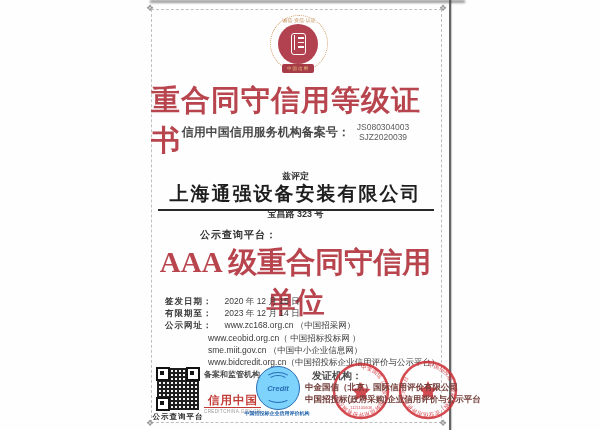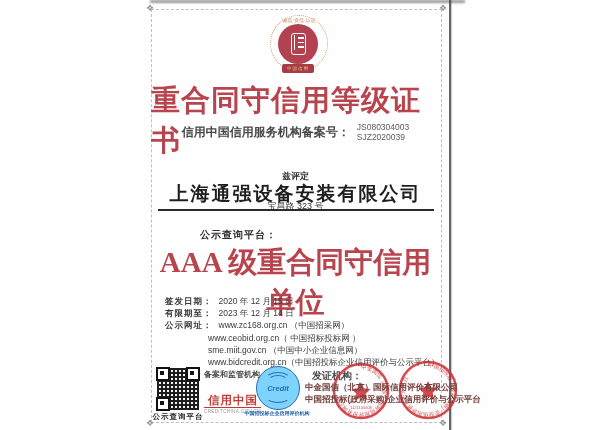--- a/index.html
+++ b/index.html
@@ -22,34 +22,34 @@
   .seal-glyph::before{content:"";position:absolute;left:1.5px;top:1px;width:1.5px;height:15px;background:#fff;}
   .seal-glyph::after{content:"";position:absolute;left:6px;top:3px;width:6px;height:12px;
       background:repeating-linear-gradient(180deg,#fff 0 1.5px,transparent 1.5px 4.5px);}
   .ribbon{position:absolute;left:14px;top:50px;width:32px;height:9px;background:#a83b48;border-radius:2px;
       color:#e7c27c;font-size:4.5px;text-align:center;line-height:9px;letter-spacing:1px;}
   
   .title{position:absolute;left:151px;top:81px;width:289px;text-align:left;
       font-size:29px;font-weight:700;color:#b8454e;letter-spacing:1px;font-family:"Liberation Sans",sans-serif;}
   .record-row{position:absolute;left:151px;top:122px;width:289px;display:flex;justify-content:center;align-items:flex-start;gap:7px;}
   .record-label{font-size:12px;font-weight:bold;color:#474747;padding-top:2px;}
-  .record-vals{font-size:8.5px;color:#5b5b5b;line-height:10px;text-align:left;}
+  .record-vals{font-size:8.5px;color:#5b5b5b;line-height:10px;text-align:center;}
   .certno-row{position:absolute;left:151px;top:147px;width:289px;text-align:center;
       font-size:10.5px;font-weight:bold;color:#333;letter-spacing:.5px;}
   .assess{position:absolute;left:151px;top:170px;width:289px;text-align:center;font-size:9px;font-weight:bold;color:#333;}
   .company-row{position:absolute;left:151px;top:181px;width:289px;text-align:center;}
   .company{display:inline-block;font-family:"Liberation Serif",serif;font-size:19px;font-weight:bold;color:#1e1e1e;
       letter-spacing:2px;border-bottom:2px solid #2a2a2a;padding:0 12px 2px;}
-  .address{position:absolute;left:151px;top:200px;width:289px;text-align:center;font-size:9px;font-weight:normal;color:#333;}
+  .address{position:absolute;left:151px;top:208px;width:289px;text-align:center;font-size:9px;font-weight:bold;color:#333;}
   .grade-label{position:absolute;left:200px;top:228px;font-size:10px;font-weight:bold;color:#2e2e2e;letter-spacing:1px;}
   .grade{position:absolute;left:151px;top:243px;width:289px;text-align:center;font-family:Liberation Serif, serif;
       font-size:29px;font-weight:bold;color:#b8454e;letter-spacing:0;}
   .meta{position:absolute;left:165px;top:295px;font-size:8.5px;color:#3a3a3a;line-height:12.2px;font-weight:bold;}
   .meta .row{white-space:nowrap;}
-  .meta .lbl{letter-spacing:1px;margin-right:6px;}
+  .meta .lbl{letter-spacing:1px;margin-right:12px;}
   .meta .indent{padding-left:43px;font-weight:normal;}
   .meta .val{font-weight:normal;text-align:center;}
   
   .qr{position:absolute;left:157px;top:368px;width:42px;height:42px;
       background:repeating-linear-gradient(0deg,#1d1d1d 0 2px,transparent 2px 4px),
                  repeating-linear-gradient(90deg,#1d1d1d 0 2px,#f5f5f5 2px 4px);}
   .finder{position:absolute;width:10px;height:10px;border:2px solid #111;background:#fff;}
   .finder::after{content:"";position:absolute;left:2px;top:2px;width:4px;height:4px;background:#111;}
   .finder.f1{left:-1px;top:-1px;} .finder.f2{right:-1px;top:-1px;} .finder.f3{left:-1px;bottom:-1px;}
   .qr-caption{position:absolute;left:150px;top:412px;width:56px;text-align:center;font-size:7.5px;font-weight:bold;color:#2c2c2c;letter-spacing:1px;}

